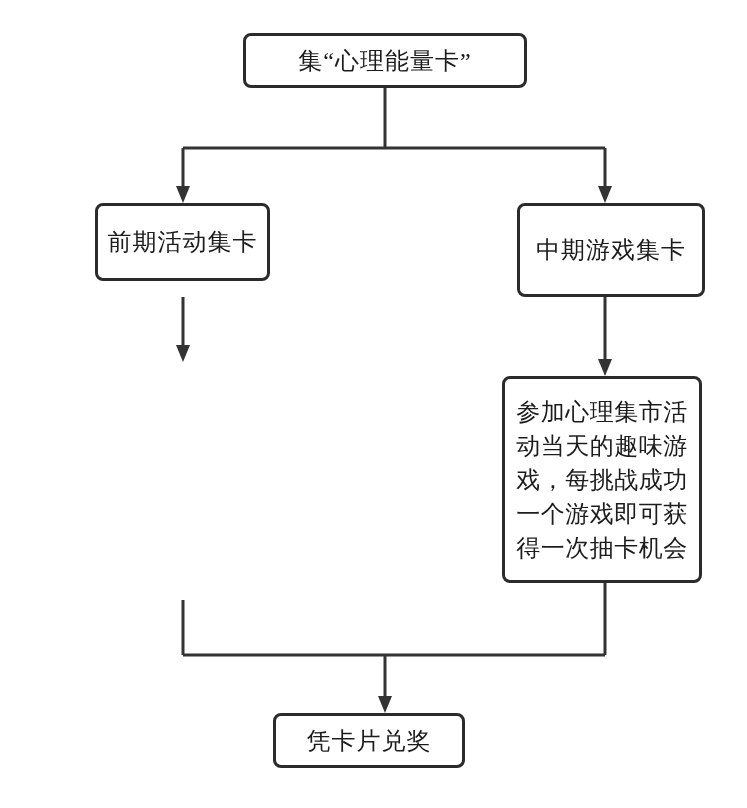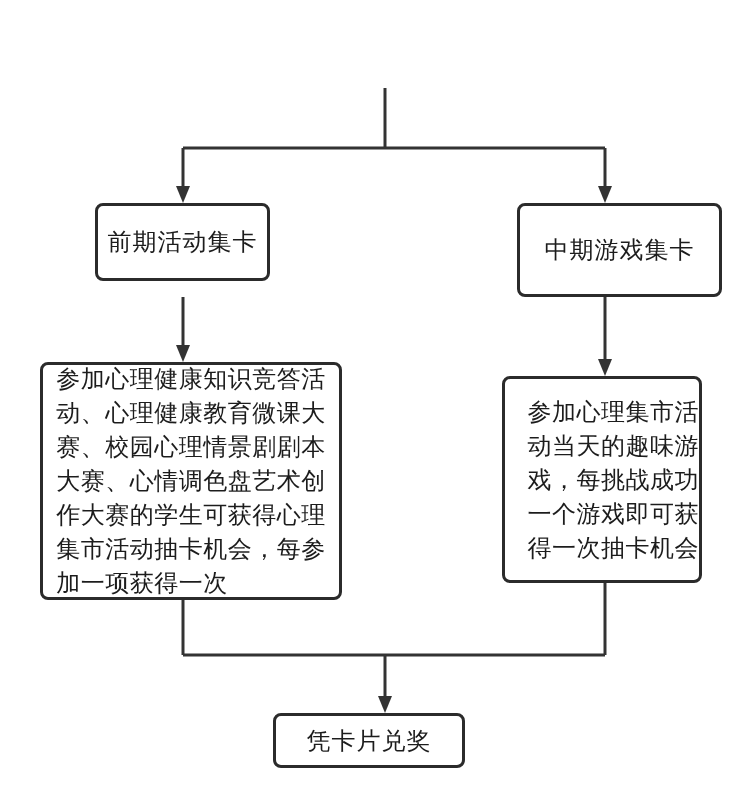--- a/index.html
+++ b/index.html
@@ -52,23 +52,23 @@
   }
   .node .paragraph {
     font-size: 24px;
     line-height: 34px;
     white-space: pre-line;
     text-align: left;
     letter-spacing: 0.5px;
   }
   .node-root        { left: 243px; top: 33px;  width: 284px; height: 55px;  }
   .node-early       { left: 95px;  top: 203px; width: 175px; height: 78px;  }
-  .node-mid         { left: 517px; top: 203px; width: 205px; height: 94px;  }
+  .node-mid         { left: 517px; top: 203px; width: 188px; height: 94px;  }
   .node-early-detail{ left: 40px;  top: 362px; width: 302px; height: 238px; }
-  .node-mid-detail  { left: 502px; top: 376px; width: 200px; height: 207px; justify-content: flex-end; }
+  .node-mid-detail  { left: 502px; top: 376px; width: 200px; height: 207px; }
   .node-redeem      { left: 273px; top: 713px; width: 192px; height: 55px;  }
 </style>
 </head>
 <body>
 
 <div class="canvas">
 
   <svg class="connector-layer" viewBox="0 0 747 808" xmlns="http://www.w3.org/2000/svg">
 
     <g>
@@ -101,38 +101,32 @@
       <path d="M605 583 L605 655"></path>
       <path d="M183 655 L605 655"></path>
     </g>
 
     <g>
       <path d="M385 655 L385 697"></path>
       <polygon points="385,713 378,696 392,696"></polygon>
     </g>
   </svg>
 
+  <div class="node node-root">
+    <span class="label">集“心理能量卡”</span>
+  </div>
 
   <div class="node node-early">
     <span class="label">前期活动集卡</span>
   </div>
 
   <div class="node node-mid">
     <span class="label">中期游戏集卡</span>
   </div>
 
-  <div class="node node-early-detail">
-    <span class="paragraph">参加心理健康知识竞答活
-动、心理健康教育微课大
-赛、校园心理情景剧剧本
-大赛、心情调色盘艺术创
-作大赛的学生可获得心理
-集市活动抽卡机会，每参
-加一项获得一次</span>
-  </div>
 
   <div class="node node-mid-detail">
     <span class="paragraph">参加心理集市活
 动当天的趣味游
 戏，每挑战成功
 一个游戏即可获
 得一次抽卡机会</span>
   </div>
 
   <div class="node node-redeem">

